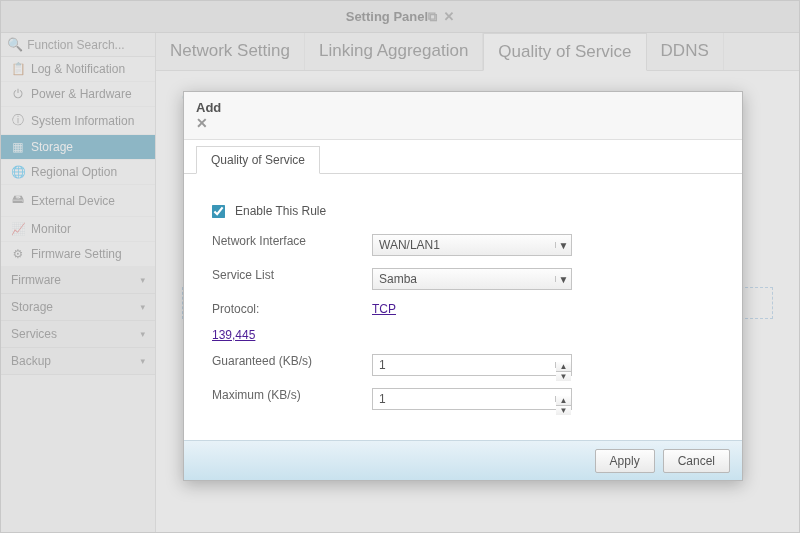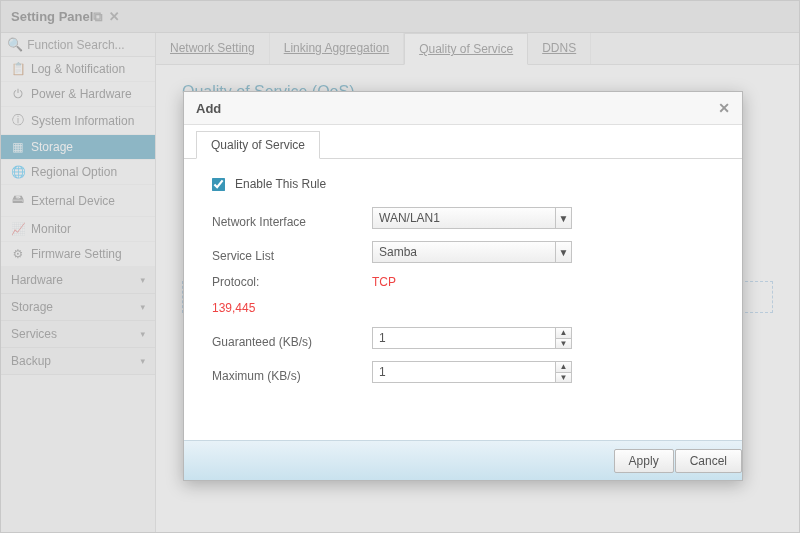--- a/index.html
+++ b/index.html
@@ -9,21 +9,21 @@
     border: 1px solid #c8c8c8;
     background: #f4f4f4;
     position: relative;
   }
   .titlebar {
     height: 32px; line-height: 32px;
     padding: 0 10px;
     background: #e4e4e4;
     border-bottom: 1px solid #ccc;
     font-weight: bold; color: #555; font-size: 13px;
-    display: flex; justify-content: flex-start; align-items: center;
+    display: flex; justify-content: center; align-items: center;
   }
   .titlebar .controls { display:flex; gap:6px; color:#888;}
   .titlebar .controls span { cursor:pointer; font-size:13px;}
   .body { display:flex; height: calc(100% - 32px); }
   .sidebar {
     width: 155px;
     background: #f6f6f6;
     border-right: 1px solid #d7d7d7;
     display:flex; flex-direction:column;
   }
@@ -67,23 +67,22 @@
   .tabs {
     display:flex;
     border-bottom:1px solid #d7d7d7;
     background:#f4f4f4;
   }
   .tab {
     padding: 8px 14px;
     color:#666;
     border-right:1px solid #e4e4e4;
     cursor:pointer;
-    font-size:12px;
+    font-size:17px;
     background:#f4f4f4;
-    text-decoration:underline;
   }
   .tab.active {
     background:#fff;
     border-bottom:1px solid #fff;
     margin-bottom:-1px;
     border-top:1px solid #d7d7d7;
     border-left:1px solid #d7d7d7;
     border-right:1px solid #d7d7d7;
   }
   .page-area {
@@ -114,22 +113,23 @@
     background:#fff;
     border:1px solid #b8b8b8;
     box-shadow: 0 4px 16px rgba(0,0,0,0.25);
     z-index:101;
     display:flex; flex-direction:column;
   }
   .modal-title {
     padding: 8px 12px;
     font-weight:bold; color:#555; font-size:13px;
     border-bottom:1px solid #e0e0e0;
-    display:flex; justify-content:space-between; align-items:flex-end;
+    display:flex; justify-content:space-between; align-items:flex-start;
     background:#f7f7f7;
+    flex-direction:column;
   }
   .modal-title .close-x { color:#999; cursor:pointer; font-size:14px;}
   .modal-tabs {
     display:flex;
     padding: 6px 10px 0 12px;
     border-bottom:1px solid #d7d7d7;
     background:#fff;
   }
   .modal-tab {
     padding:6px 14px;
@@ -138,34 +138,34 @@
     margin-bottom:-1px;
     background:#fff;
     color:#555;
     font-size:12px;
     cursor:pointer;
   }
   .modal-body {
     flex:1;
     padding: 18px 28px 8px 28px;
   }
-  .enable-row { display:flex; align-items:center; gap:10px; margin-bottom:16px;}
+  .enable-row { display:flex; align-items:center; gap:10px; margin-bottom:16px;margin-top:12px;}
   .enable-row input[type=checkbox] { transform:scale(1.05); accent-color:#3a96b7;}
   .form-row {
-    display:flex; align-items:flex-end;
+    display:flex; align-items:flex-start;
     margin-bottom:12px;
   }
   .form-row .label { width:160px; color:#666;}
-  .form-row .value { color:#ef4444;}
+  .form-row .value { color:#4c1d95;text-decoration:underline;}
   .pseudo-select, .pseudo-number {
     width:200px; height:22px;
     border:1px solid #c4c4c4;
     background: linear-gradient(#fdfdfd,#eeeeee);
     display:flex; align-items:center; justify-content:space-between;
-    padding: 0 6px; color:#555; font-size:12px;
+    padding: 7px 6px; color:#555; font-size:12px;
     position:relative;
     cursor:pointer;
   }
   .pseudo-select .arrow {
     width:16px; text-align:center; color:#555; font-size:10px;
     border-left:1px solid #c4c4c4;
     height:100%; display:flex; align-items:center; justify-content:center;
     margin-right:-6px;
   }
   .pseudo-number {
@@ -182,21 +182,21 @@
     flex:1; display:flex; align-items:center; justify-content:center;
     font-size:8px; color:#555;
     background:linear-gradient(#fdfdfd,#eee);
   }
   .pseudo-number .spin div:first-child { border-bottom:1px solid #c4c4c4;}
   .modal-footer {
     height:40px;
     background: linear-gradient(#e8f2f8, #c9e2ee);
     border-top:1px solid #c8d8e2;
     display:flex; justify-content:flex-end; align-items:center;
-    padding: 0 0; gap:1px;
+    padding: 0 12px; gap:8px;
   }
   .btn {
     border:1px solid #b8b8b8;
     background: linear-gradient(#fdfdfd,#eaeaea);
     padding: 4px 14px;
     color:#555; font-size:12px;
     cursor:pointer;
     border-radius:2px;
   }
 </style>
@@ -247,21 +247,21 @@
             <span class="icn">📈</span>
             <span>Monitor</span>
           </div>
           <div class="side-item">
             <span class="icn">⚙</span>
             <span>Firmware Setting</span>
           </div>
         </div>
 
       <div class="side-section">
-        <span>Hardware</span>
+        <span>Firmware</span>
         <span class="caret">▾</span>
       </div>
       <div class="side-section">
         <span>Storage</span>
         <span class="caret">▾</span>
       </div>
       <div class="side-section">
         <span>Services</span>
         <span class="caret">▾</span>
       </div>

